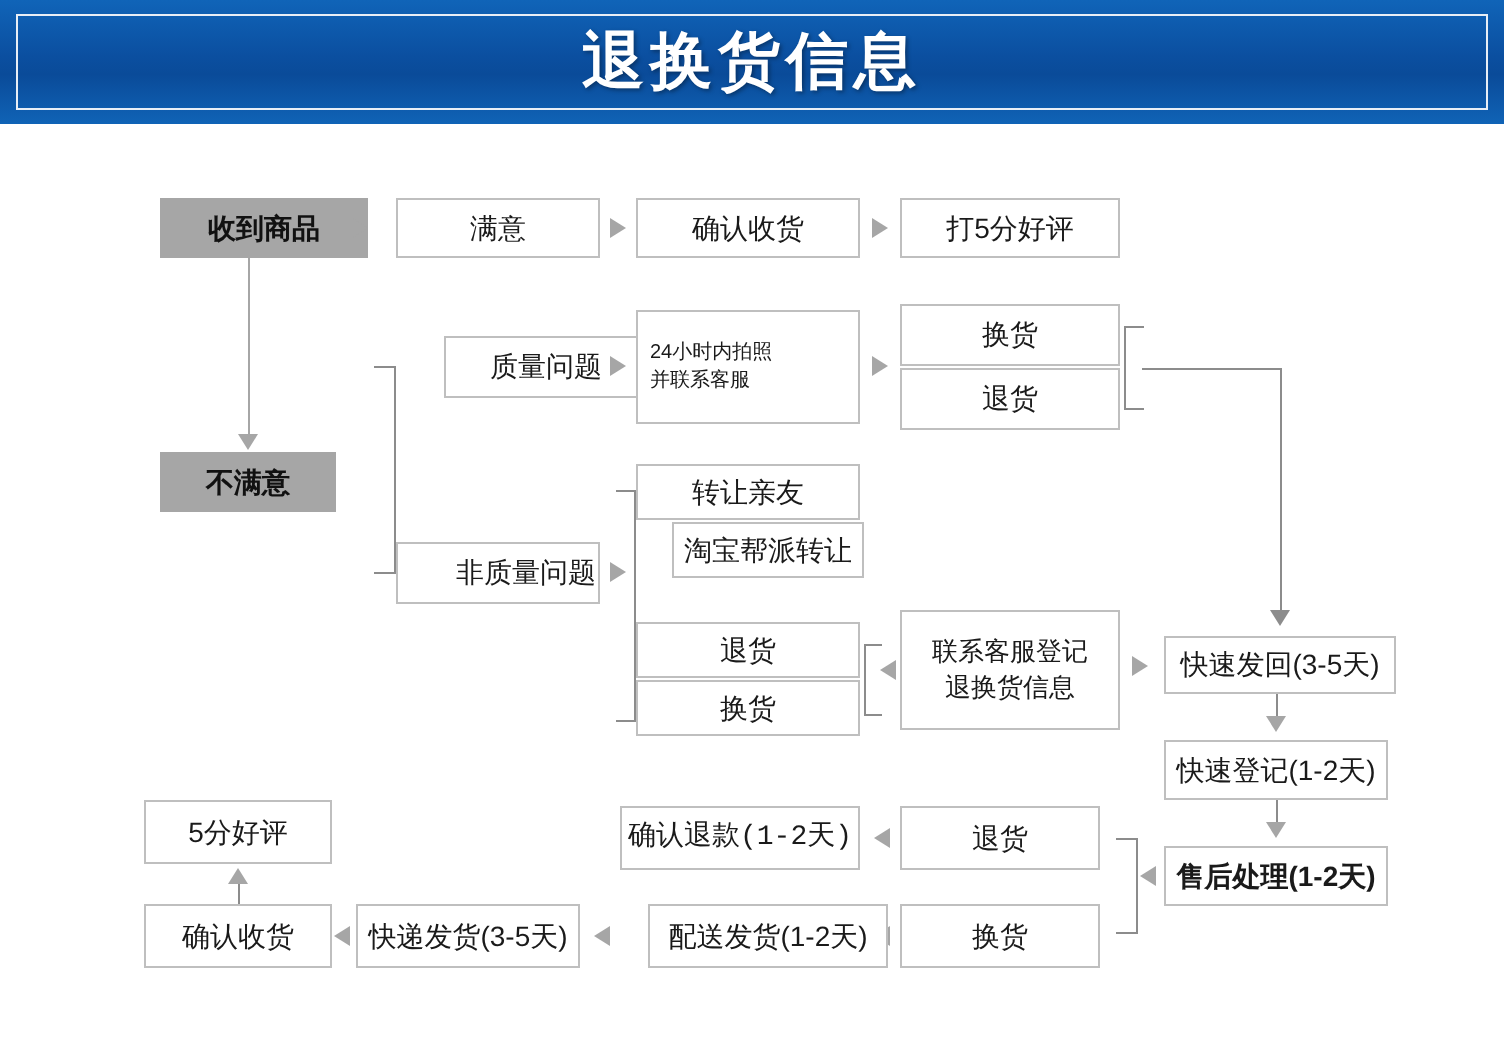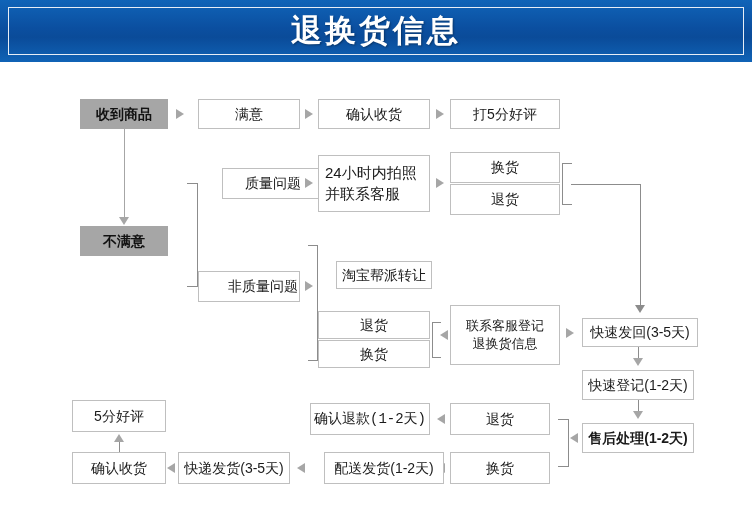--- a/index.html
+++ b/index.html
@@ -129,21 +129,21 @@
 </head>
 <body>
 
 <div id="page">
 
   <div id="banner">
     <div id="banner-inner-border"></div>
     <div id="banner-title">退换货信息</div>
   </div>
 
-  <div class="node gray" style="left:80px; top:99px; width:88px; height:30px;">收到商品</div>
+  <div class="node gray" style="left:80px; top:99px; width:104px; height:30px;">收到商品</div>
 
   <div class="tri-right" style="left:176px; top:109px;"></div>
 
   <div class="node" style="left:198px; top:99px; width:102px; height:30px;">满意</div>
 
   <div class="tri-right" style="left:305px; top:109px;"></div>
 
   <div class="node" style="left:318px; top:99px; width:112px; height:30px;">确认收货</div>
 
   <div class="tri-right" style="left:436px; top:109px;"></div>
@@ -154,39 +154,40 @@
   <div class="tri-down" style="left:119px; top:217px;"></div>
 
   <div class="node gray" style="left:80px; top:226px; width:88px; height:30px;">不满意</div>
 
   <div class="bracket right-open" style="left:187px; top:183px; width:11px; height:104px;"></div>
 
   <div class="node" style="left:198px; top:168px; width:102px; height:31px;margin-left:24px;">质量问题</div>
 
   <div class="tri-right" style="left:305px; top:178px;"></div>
 
-  <div class="node leftalign" style="left:318px; top:155px; width:112px; height:57px; font-size:15px;">24小时内拍照
+  <div class="node leftalign" style="left:318px; top:155px; width:112px; height:57px; font-size:10px;">24小时内拍照
 并联系客服</div>
 
   <div class="tri-right" style="left:436px; top:178px;"></div>
 
   <div class="node" style="left:450px; top:152px; width:110px; height:31px;">换货</div>
   <div class="node" style="left:450px; top:184px; width:110px; height:31px;">退货</div>
 
   <div class="bracket left-open" style="left:562px; top:163px; width:10px; height:42px;"></div>
   <div class="line hline" style="left:571px; top:184px; width:70px;"></div>
   <div class="line vline" style="left:640px; top:184px; height:122px;"></div>
   <div class="tri-down dark" style="left:635px; top:305px;"></div>
 
   <div class="node" style="left:198px; top:271px; width:102px; height:31px;padding-left:28px;">非质量问题</div>
 
   <div class="tri-right" style="left:305px; top:281px;"></div>
 
   <div class="bracket right-open" style="left:308px; top:245px; width:10px; height:116px;"></div>
 
+  <div class="node" style="left:318px; top:232px; width:112px; height:28px;">转让亲友</div>
   <div class="node" style="left:336px; top:261px; width:96px; height:28px;">淘宝帮派转让</div>
   <div class="node" style="left:318px; top:311px; width:112px; height:28px;">退货</div>
   <div class="node" style="left:318px; top:340px; width:112px; height:28px;">换货</div>
 
   <div class="bracket left-open" style="left:432px; top:322px; width:9px; height:36px;"></div>
   <div class="tri-left" style="left:440px; top:330px;"></div>
 
   <div class="node" style="left:450px; top:305px; width:110px; height:60px; font-size:13px;">联系客服登记
 退换货信息</div>
 

